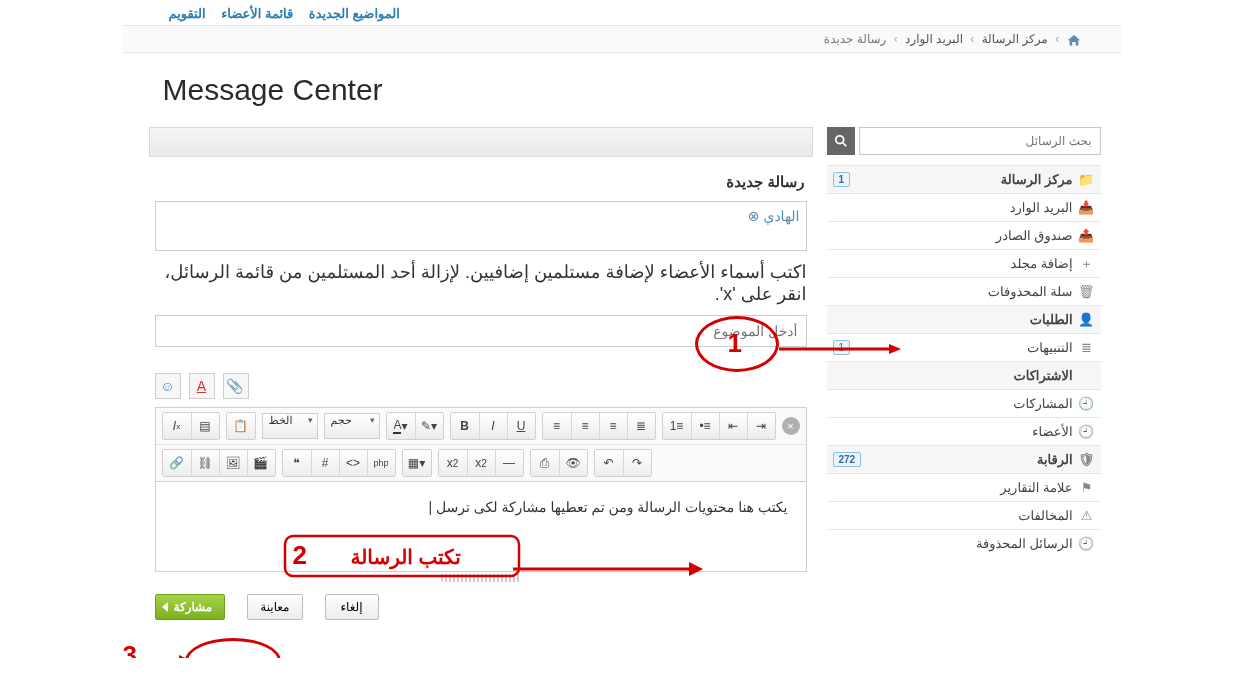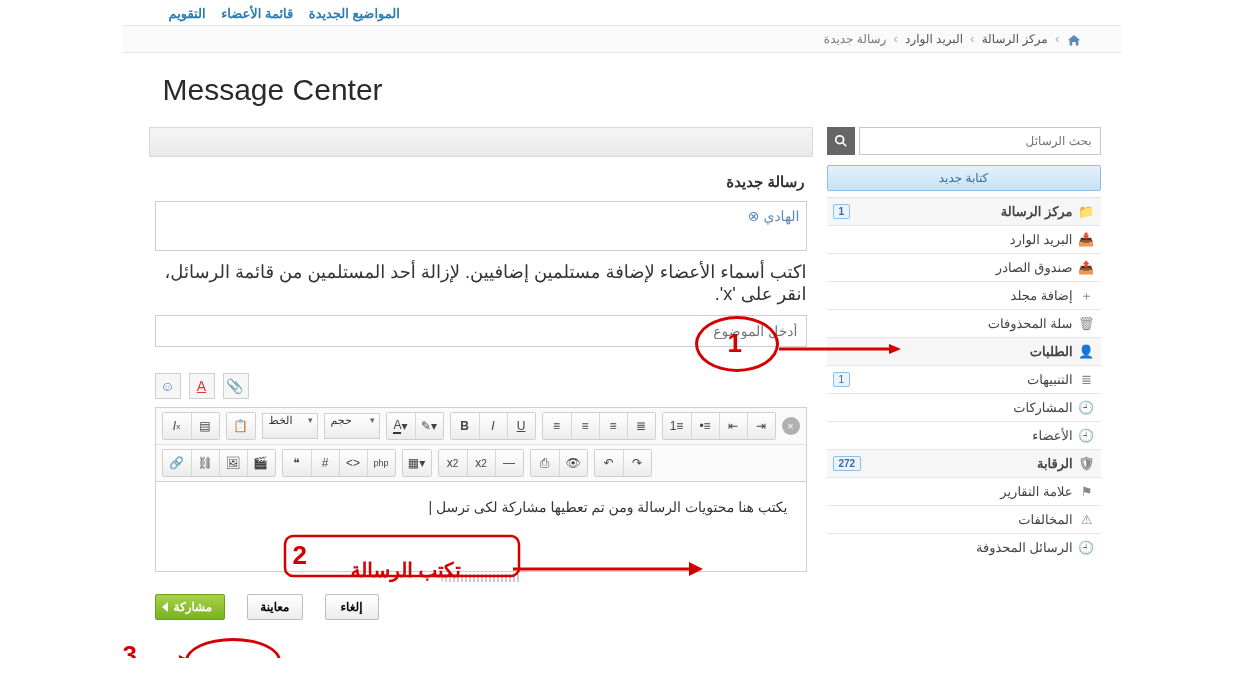--- a/index.html
+++ b/index.html
@@ -65,21 +65,21 @@
 .tb-btn:first-child { border-left: none; }
 .tb-sel { height: 26px; border: 1px solid #cfcfcf; background: linear-gradient(#fff,#ececec); font-size: 11px; padding: 0 16px 12px 6px; cursor: pointer; position: relative; display: inline-flex; align-items: center; min-width: 56px; }
 .tb-sel::after { content: '▾'; position: absolute; right: 4px; font-size: 9px; color: #666; }
 .collapse-x { margin-left: auto; width: 18px; height: 18px; background: #b0b0b0; border-radius: 50%; color: #fff; display: flex; align-items: center; justify-content: center; font-size: 11px; cursor: pointer; }
 
 .editor-body { border: 1px solid #cfcfcf; border-top: none; min-height: 90px; padding: 14px 18px; font-size: 14px; color: #333; line-height: 1.6; position: relative; }
 .resize-grip { height: 8px; background: repeating-linear-gradient(90deg,#ccc 0 2px,transparent 2px 4px); width: 80px; margin: 2px auto 0; border-radius: 0 0 3px 3px; }
 
 
 .actions { display: flex; gap: 22px; padding: 12px 0; direction: ltr; }
-.btn { border: 1px solid #bdbdbd; background: linear-gradient(#fff,#ececec); padding: 5px 12px; font-size: 12px; cursor: pointer; border-radius: 2px; min-width: 54px; font-weight: bold; }
+.btn { border: 1px solid #bdbdbd; background: linear-gradient(#fff,#ececec); padding: 5px 12px; font-size: 12px; cursor: pointer; border-radius: 2px; min-width: 54px; }
 .btn-primary { background: linear-gradient(#a6d24a,#7bb11e); border: 1px solid #6aa116; color: #fff; font-weight: bold; position: relative; padding-left: 18px; }
 .btn-primary::before { content: ''; position: absolute; left: 6px; top: 50%; transform: translateY(-50%); border-style: solid; border-width: 5px 6px 5px 0; border-color: transparent #fff transparent transparent; }
 
 
 .anno { position: absolute; pointer-events: none; }
 .circle { border: 3px solid #d40000; border-radius: 50%; }
 .num { color: #d40000; font-weight: bold; font-size: 26px; font-family: Arial; }
 .arrow-line { stroke: #d40000; stroke-width: 3; fill: none; }
 .arrow-head { fill: #d40000; }
 .anno-text { color: #d40000; font-weight: bold; font-size: 20px; direction: rtl; }
@@ -117,21 +117,20 @@
     <aside class="sidebar">
       <div class="search-row">
         <input class="search-input" placeholder="بحث الرسائل" style="">
         <button class="search-btn">
           <svg width="14" height="14" viewBox="0 0 16 16">
               <circle cx="6.5" cy="6.5" r="4.5" stroke="#fff" stroke-width="2" fill="none"></circle>
               <line x1="10" y1="10" x2="14" y2="14" stroke="#fff" stroke-width="2"></line>
             </svg>
         </button>
       </div>
-      <button class="compose-btn">كتابة جديد</button>
       <ul class="side-list" id="side-list">
           <li class="section-head">
             <span class="icon">📁</span>
             <span>مركز الرسالة</span>
             <span class="badge">1</span>
           </li>
           <li>
             <span class="icon">📥</span>
             <span>البريد الوارد</span>
           </li>
@@ -148,20 +147,24 @@
             <span>سلة المحذوفات</span>
           </li>
           <li class="section-head">
             <span class="icon">👤</span>
             <span>الطلبات</span>
           </li>
           <li>
             <span class="icon">≣</span>
             <span>التنبيهات</span>
             <span class="badge">1</span>
+          </li>
+          <li class="section-head">
+            <span class="icon"></span>
+            <span>الاشتراكات</span>
           </li>
           <li>
             <span class="icon">🕘</span>
             <span>المشاركات</span>
           </li>
           <li>
             <span class="icon">🕘</span>
             <span>الأعضاء</span>
           </li>
           <li class="section-head">
@@ -310,21 +313,21 @@
 
   </div>
 
   <div class="anno circle" style="left:572px; top:316px; width:84px; height:56px"></div>
   <span class="anno num" style="left:605px; top:328px">1</span>
   <svg class="anno" style="left:656px; top:344px; width:122px; height:10px">
       <line x1="0" y1="5" x2="110" y2="5" class="arrow-line"></line>
       <polygon points="110,0 122,5 110,10" class="arrow-head"></polygon>
     </svg>
 
-  <span class="anno anno-text" style="left:228px; top:558px">تكتب الرسالة</span>
+  <span class="anno anno-text" style="left:228px; top:545px">تكتب الرسالة</span>
   <span class="anno num" style="left:170px; top:540px">2</span>
   <svg class="anno" style="left:390px; top:562px; width:190px; height:14px">
       <line x1="0" y1="7" x2="176" y2="7" class="arrow-line"></line>
       <polygon points="176,0 190,7 176,14" class="arrow-head"></polygon>
     </svg>
 
   <svg class="anno" style="left:160px; top:534px; width:238px; height:44px">
       <rect x="2" y="2" width="234" height="40" rx="8" ry="8" stroke="#d40000" stroke-width="2.5" fill="none"></rect>
     </svg>
 

